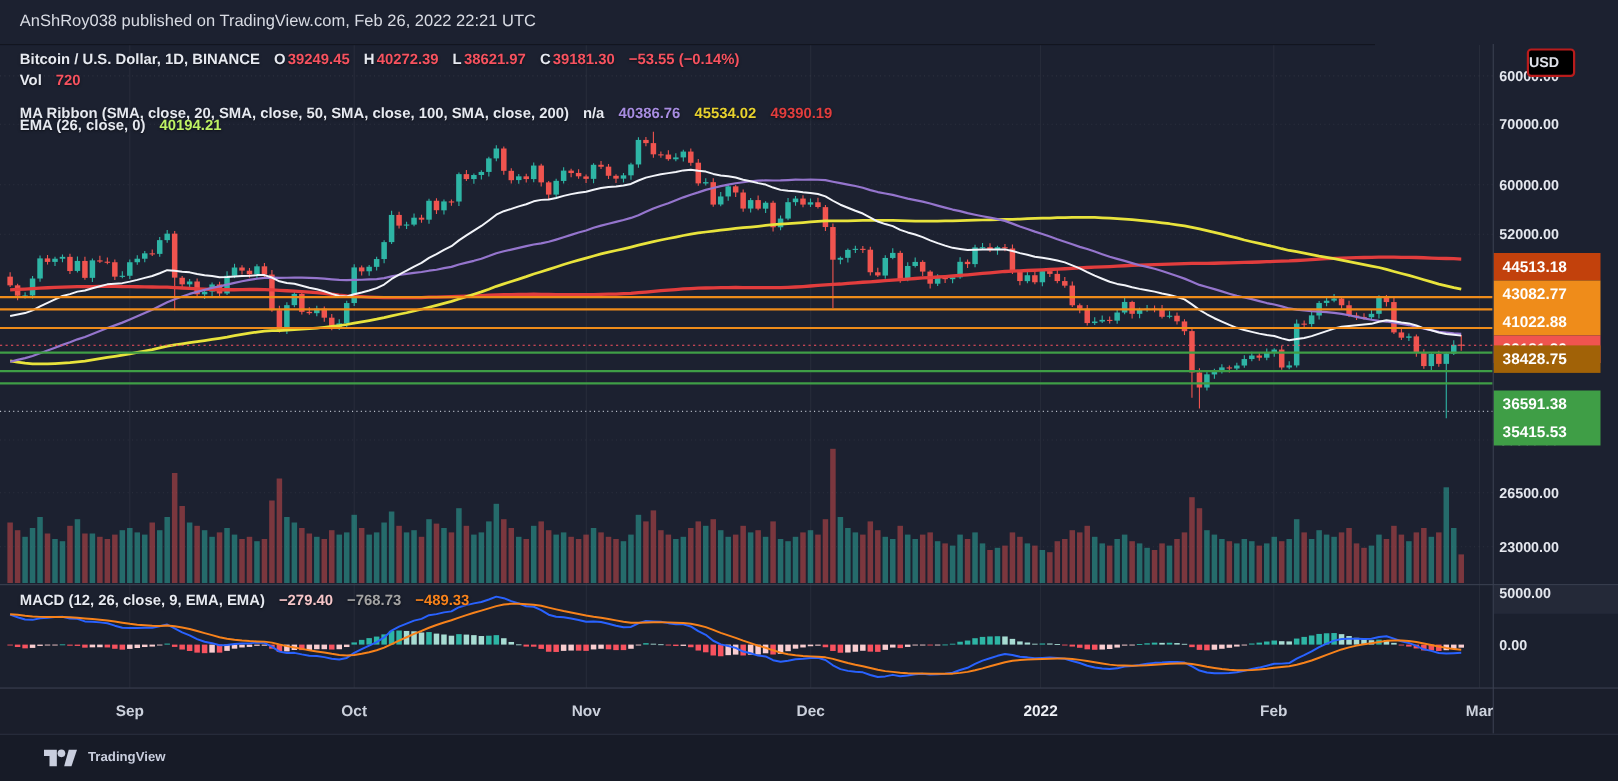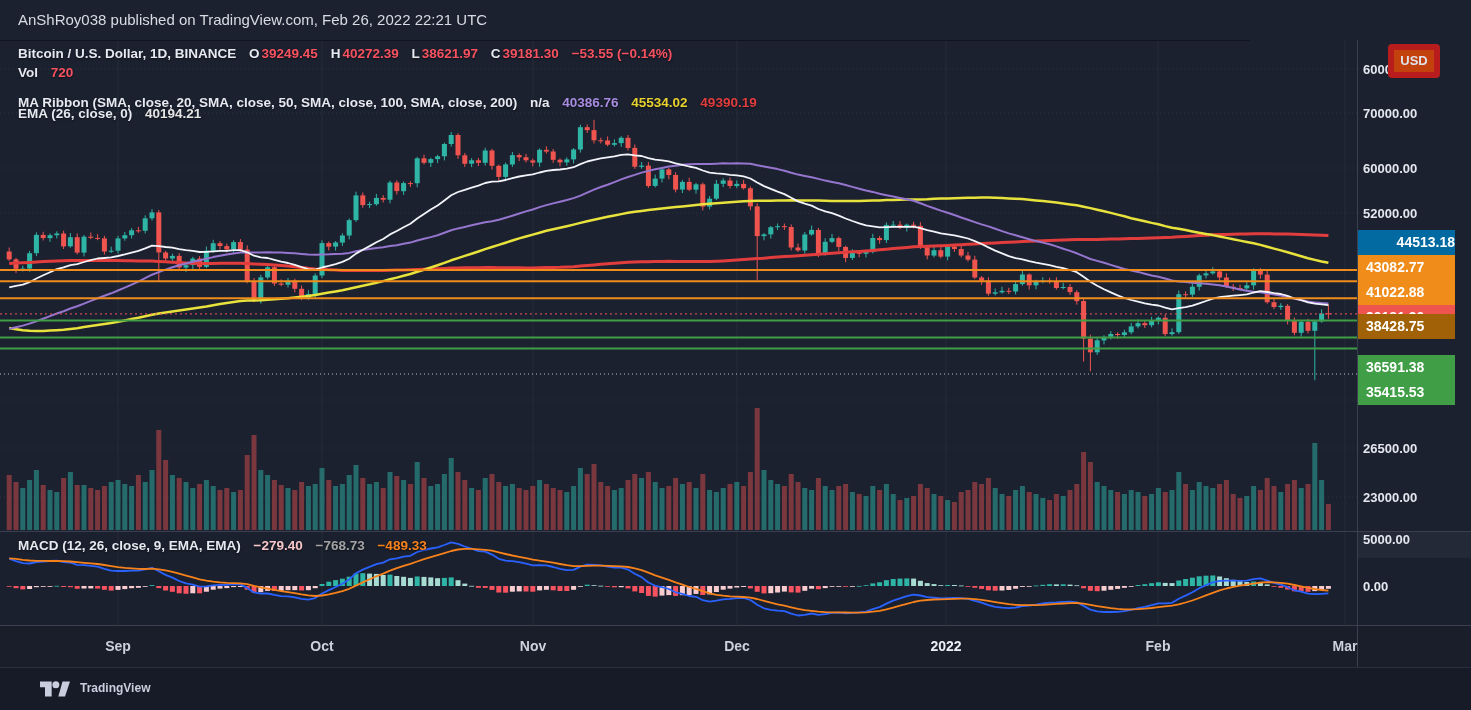--- a/index.html
+++ b/index.html
@@ -17,28 +17,28 @@
   #pane-divider{left:0;top:531px;width:1471px;height:1px;background:#3a4050;z-index:3;}
   #axis-divider{left:1357px;top:40px;width:1px;height:627px;background:#3a4050;z-index:3;}
   #axis-highlight{left:1358px;top:532px;width:113px;height:26px;background:#242938;z-index:1;}
   #chart-svg{position:absolute;left:0;top:0;width:1471px;height:710px;z-index:2;}
   
   .legend{z-index:5;font-size:13.5px;font-weight:600;color:#e6e9f0;white-space:nowrap;
           text-shadow:0 1px 2px rgba(0,0,0,.55);}
   .legend span{margin-right:9px;}
   .legend .tight{margin-right:2px;}
   .v-red{color:#f7525f;} .v-purple{color:#a78ce0;} .v-yellow{color:#e8d22e;}
-  .v-dred{color:#e23d3d;} .v-white{color:#e5e5e5;} .v-blue{color:#a3a3a3;margin-top:48px;}
+  .v-dred{color:#e23d3d;} .v-white{color:#bef264;} .v-blue{color:#a3a3a3;margin-top:48px;}
   .v-orange{color:#f7821b;} .v-pink{color:#f6c6c9;}
   
   .tick{z-index:3;left:1363px;transform:translateY(-50%);font-size:13px;font-weight:600;color:#e4e7ee;white-space:nowrap;}
   .lvl{z-index:4;left:1358px;width:97px;height:25px;line-height:25px;padding-left:8px;
        font-size:14px;font-weight:700;color:#fff;box-sizing:border-box;}
-  #usd-badge{z-index:5;left:1388px;top:44px;width:40px;height:22px;background:#c2410c;border:6px solid #b91c1c;
-             border-radius:4px;text-align:center;line-height:22px;font-size:13px;font-weight:700;color:#dfe2ea;}
+  #usd-badge{z-index:5;left:1388px;top:44px;width:40px;height:22px;background:#000000;border:2px solid #b91c1c;
+             border-radius:4px;line-height:22px;font-size:13px;font-weight:700;color:#dfe2ea;}
   
   .tlabel{z-index:3;top:625px;height:42px;line-height:42px;transform:translateX(-50%);
           font-size:14px;font-weight:600;color:#ccd1dc;}
   .tlabel.year{font-weight:700;color:#eef0f6;}
   
   #tv-logo{left:40px;top:678px;z-index:5;}
   #tv-name{left:80px;top:667px;line-height:43px;font-size:12px;font-weight:700;color:#c9cede;z-index:5;}
 </style>
 </head>
 <body>
@@ -919,21 +919,21 @@
       <div class="abs tick" style="top: 213px;">52000.00</div>
       <div class="abs tick" style="top: 400px;">30500.00</div>
       <div class="abs tick" style="top: 448px;">26500.00</div>
       <div class="abs tick" style="top: 497px;">23000.00</div>
     </div>
   <div id="macd-scale">
       <div class="abs tick" style="top: 539px;">5000.00</div>
       <div class="abs tick" style="top: 586px;">0.00</div>
     </div>
   <div id="level-labels">
-      <div class="abs lvl" style="top: 230px; background: #0369a1; text-align: right;">44513.18</div>
+      <div class="abs lvl" style="top: 230px; background: #c2410c;">44513.18</div>
       <div class="abs lvl" style="top: 255px; background: rgb(239, 140, 26);">43082.77</div>
       <div class="abs lvl" style="top: 280px; background: rgb(239, 140, 26);">41022.88</div>
       <div class="abs lvl" style="top: 305px; background: rgb(240, 84, 79);">39181.30</div>
       <div class="abs lvl" style="top: 314px; background: #a16207;">38428.75</div>
       <div class="abs lvl" style="top: 355px; background: rgb(63, 158, 70);">36591.38</div>
       <div class="abs lvl" style="top: 380px; background: rgb(63, 158, 70);">35415.53</div>
     </div>
   <div id="time-labels">
       <div class="abs tlabel" style="left: 118px;">Sep</div>
       <div class="abs tlabel" style="left: 322px;">Oct</div>

